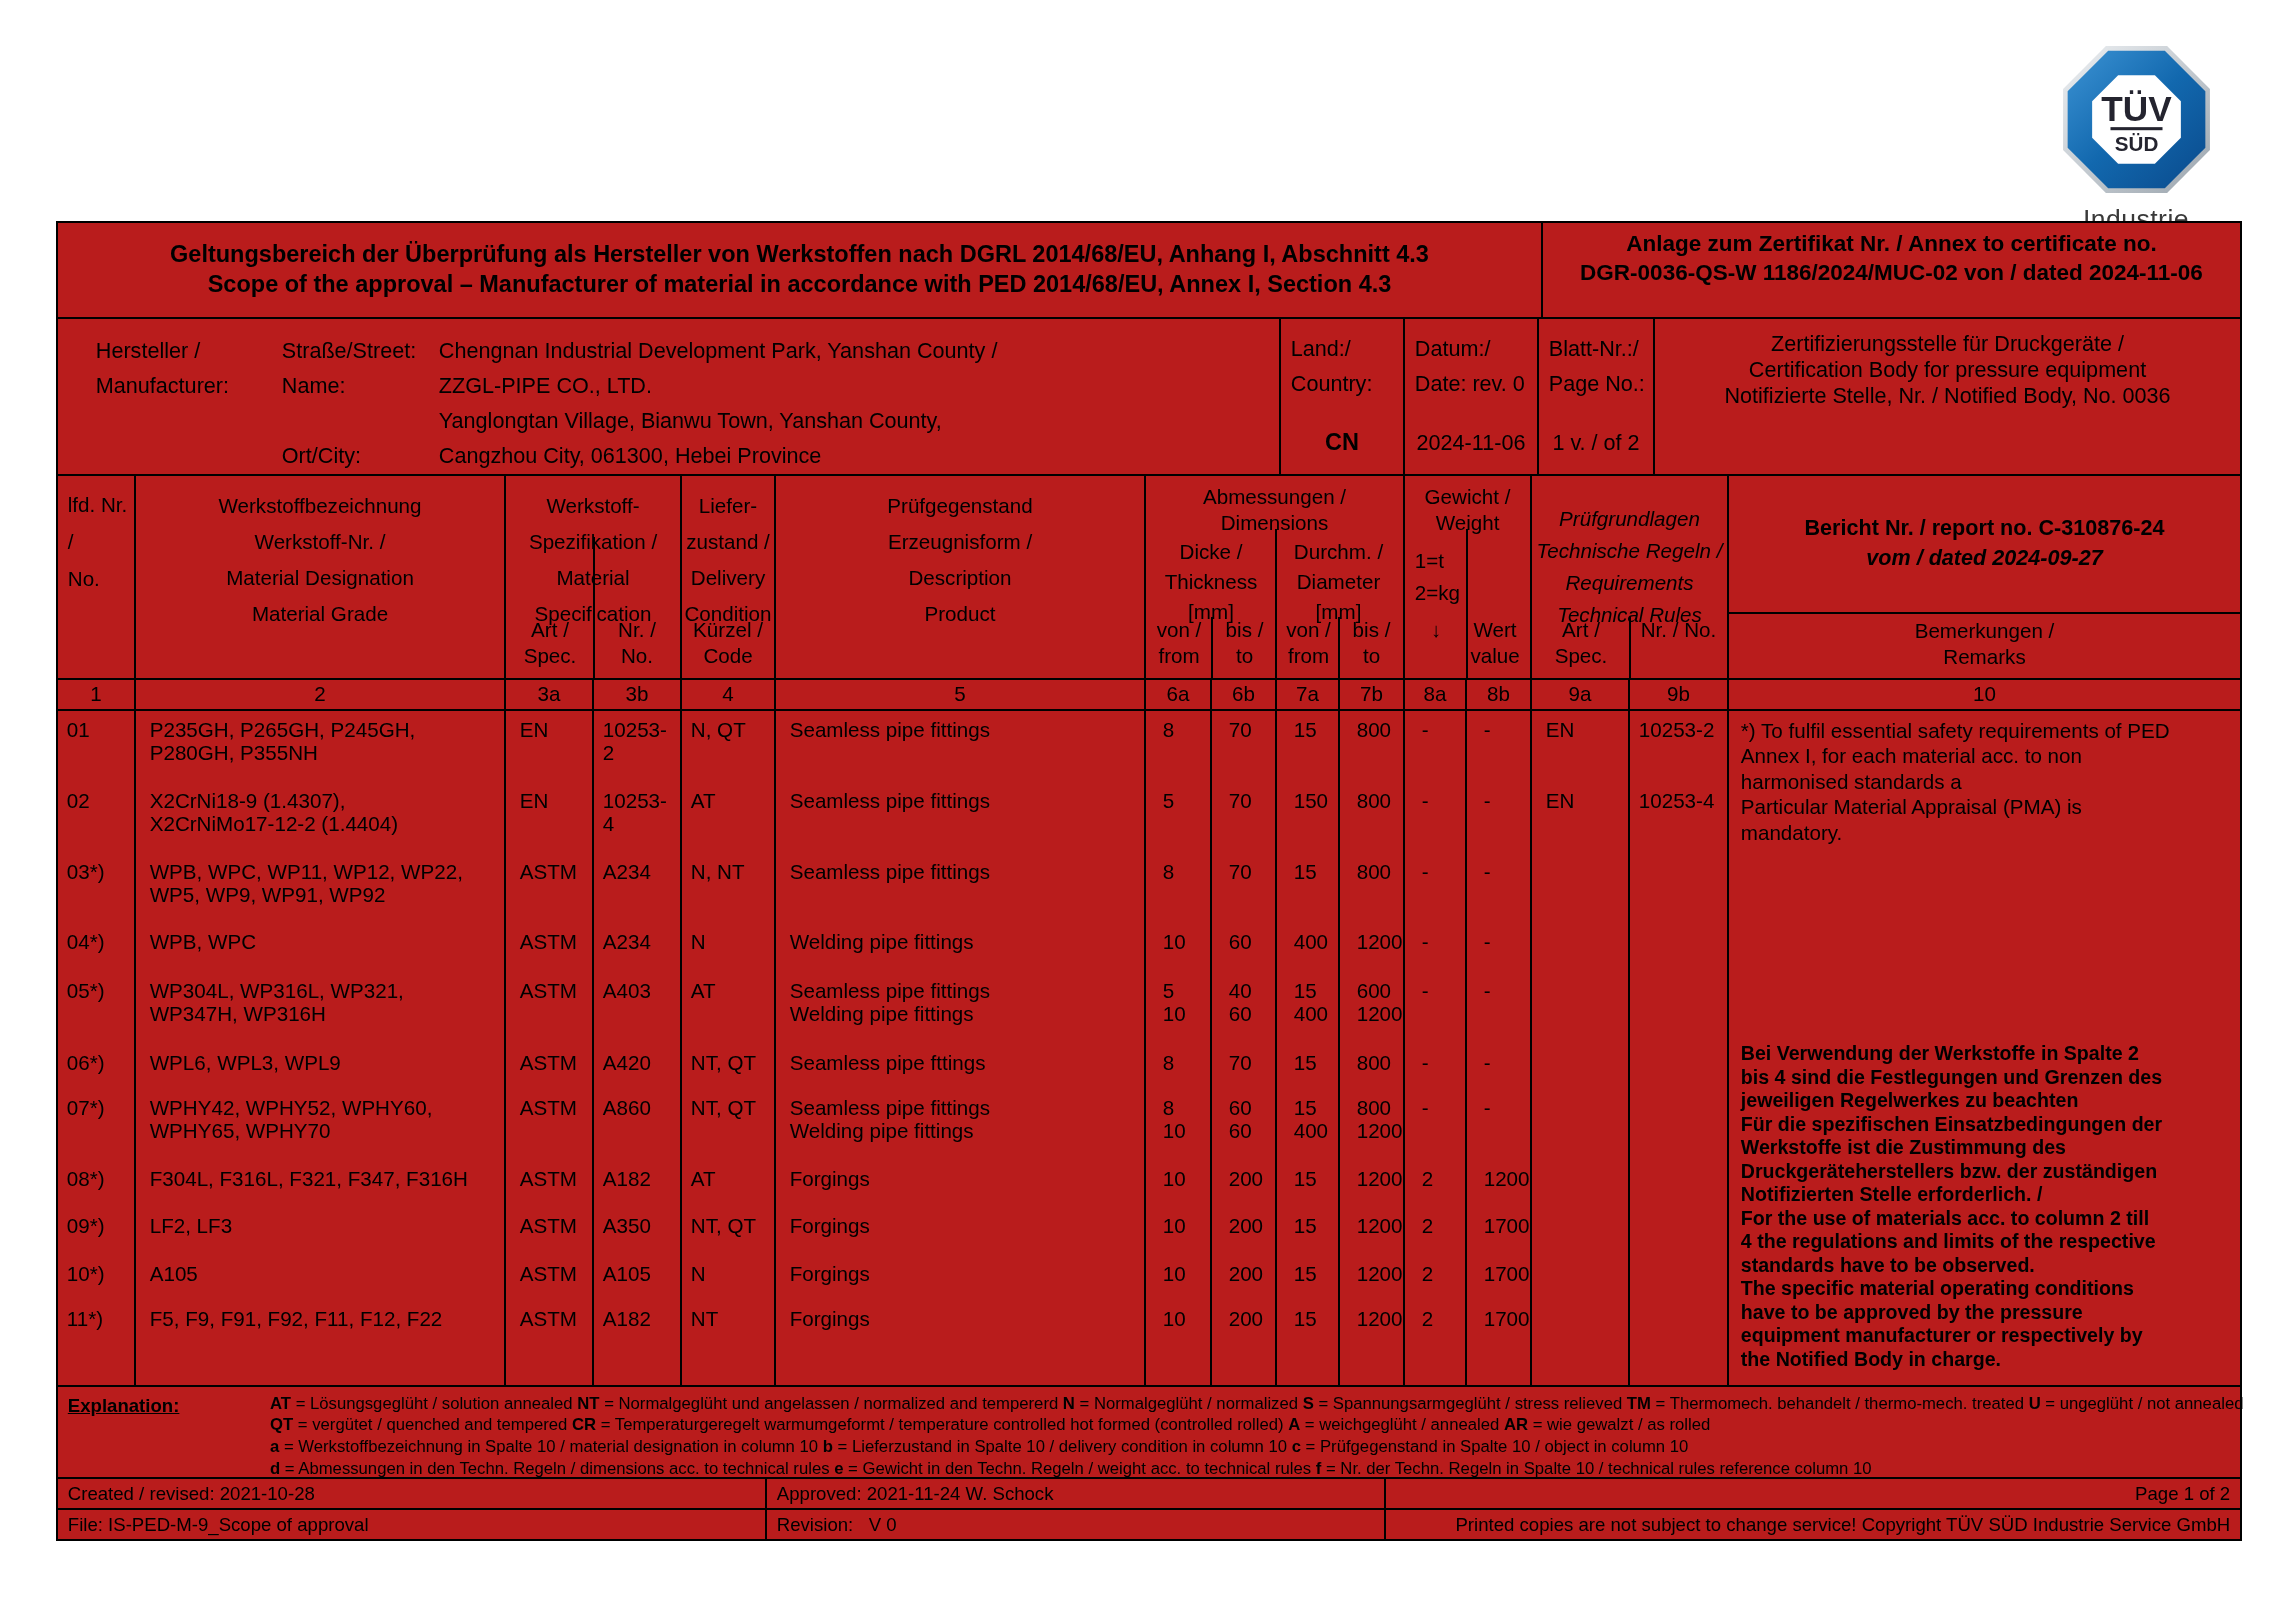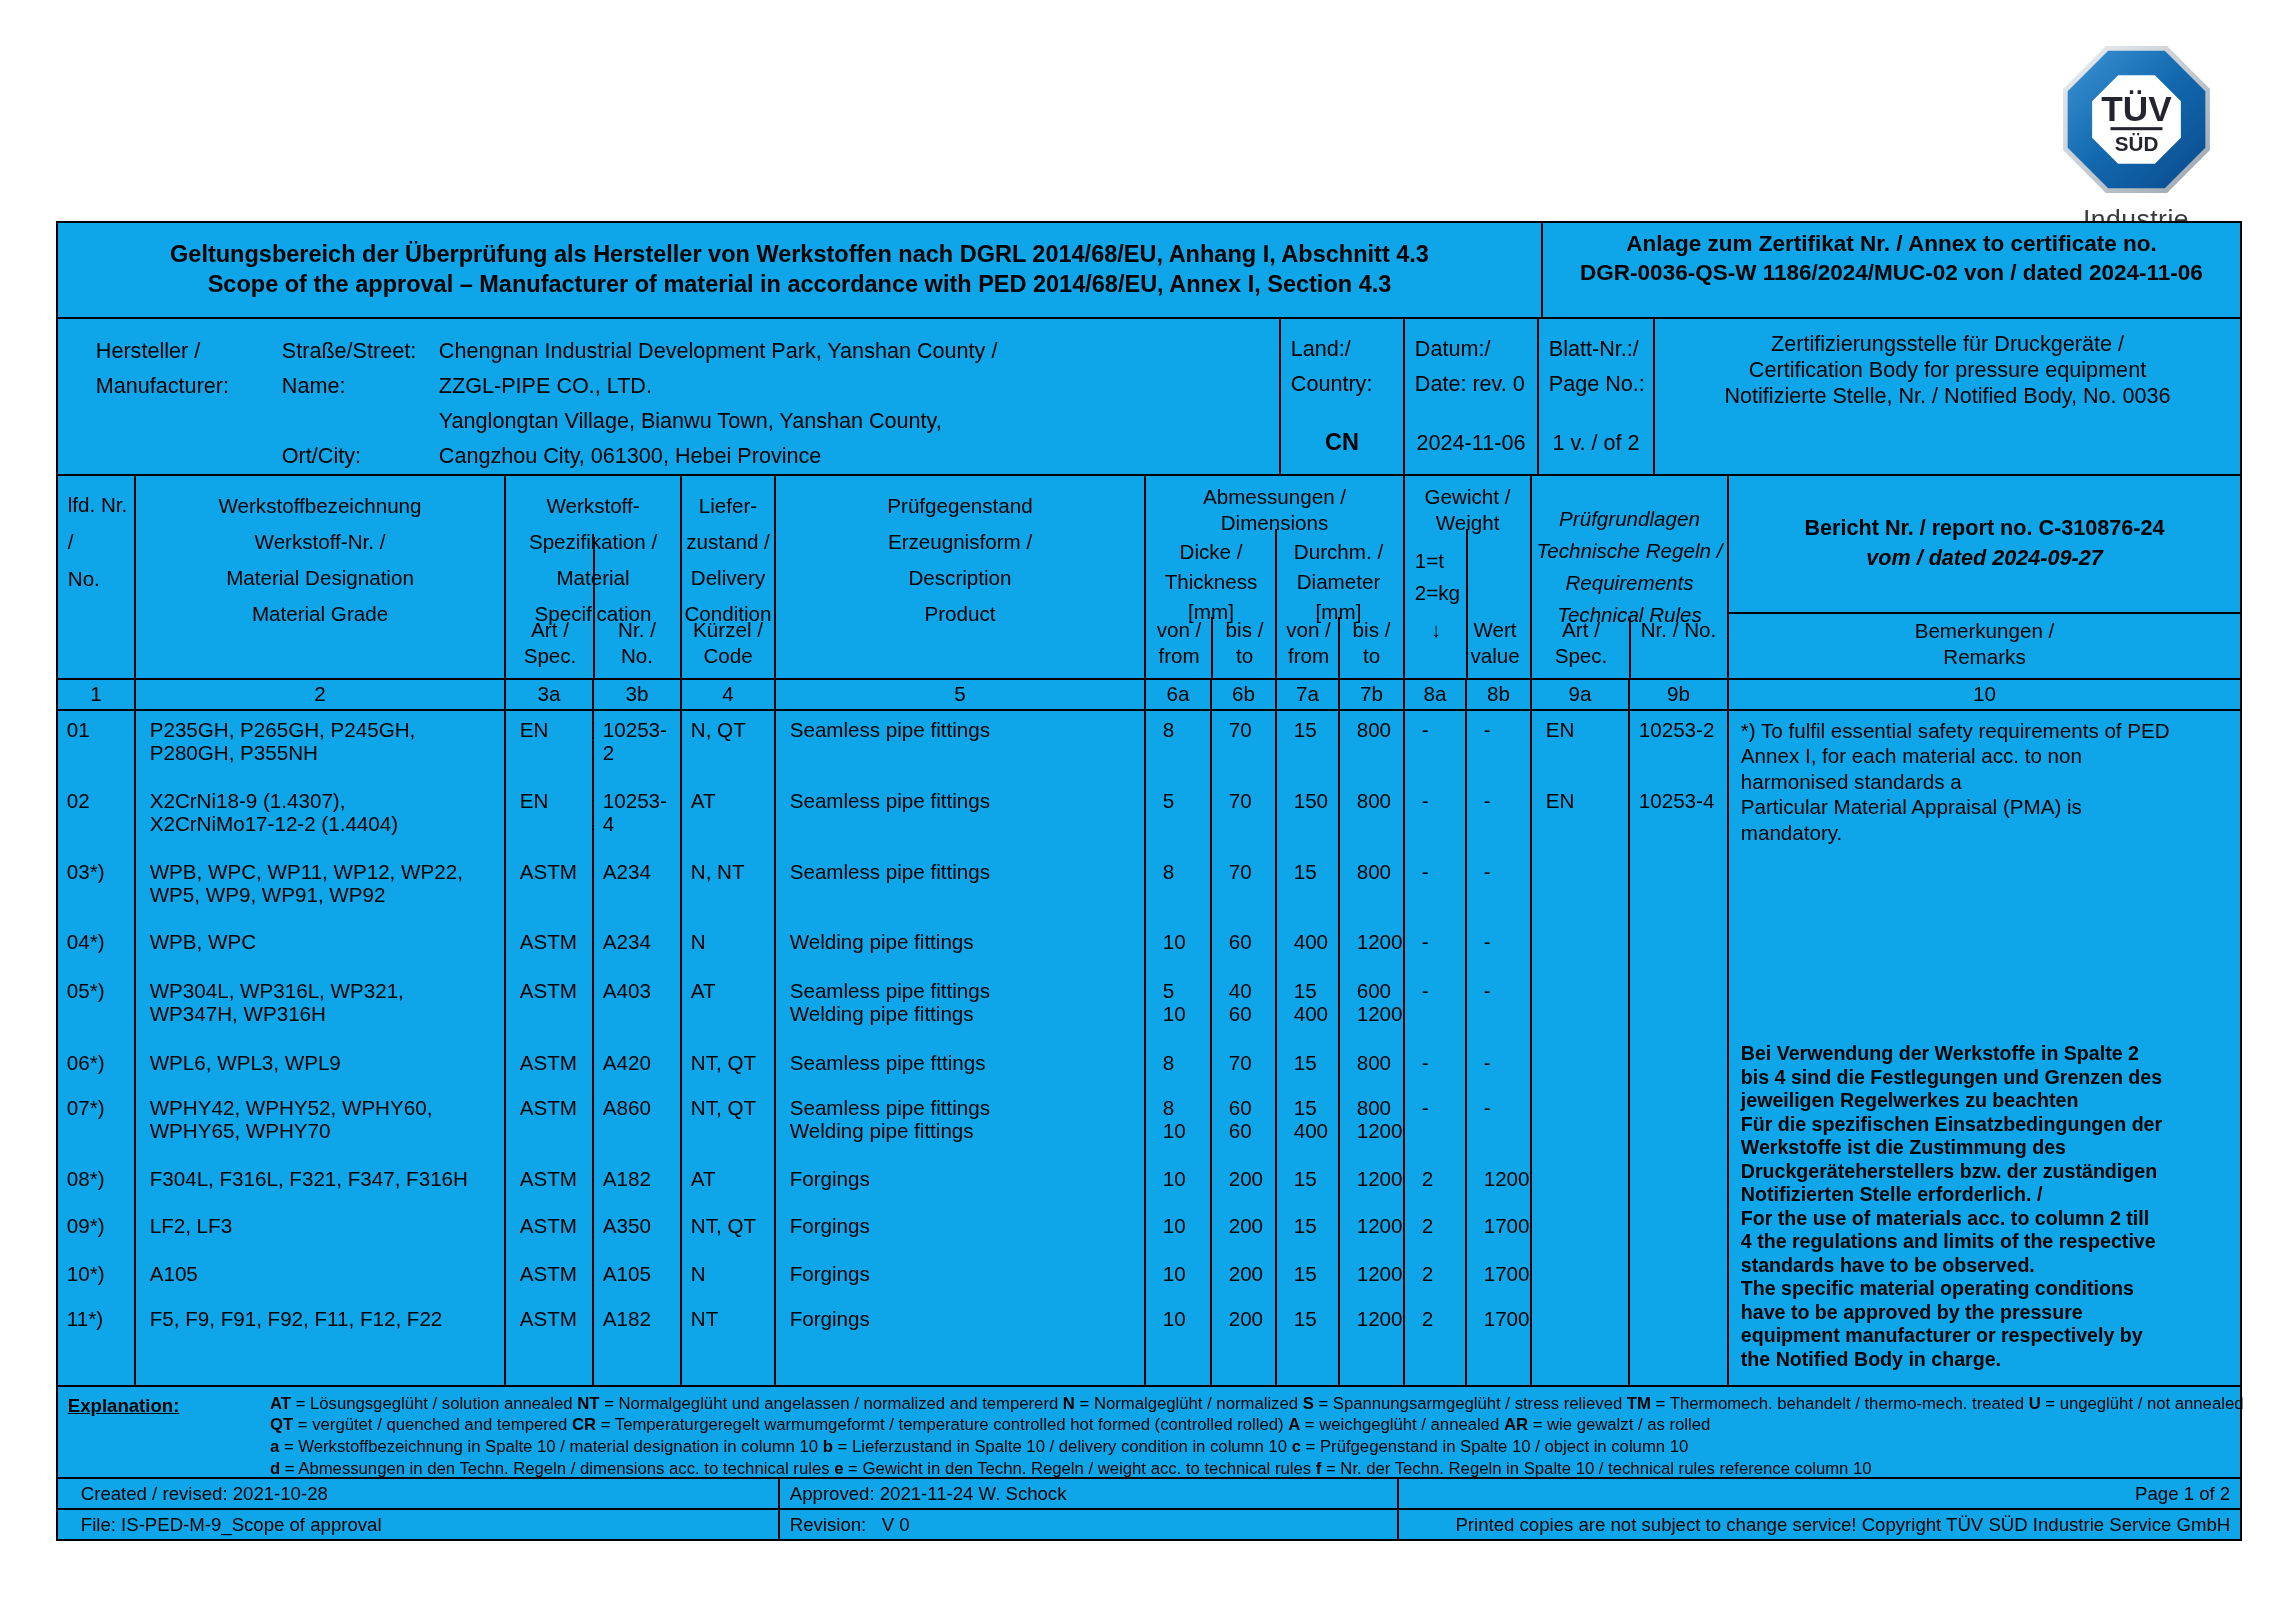--- a/index.html
+++ b/index.html
@@ -11,21 +11,21 @@
   .pre{white-space:pre-line;}
   .preraw{white-space:pre;}
   .b{font-weight:bold;}
   .bi{font-weight:bold;font-style:italic;}
 
   
   .logo{position:absolute;left:2042px;top:43px;width:188px;text-align:center;}
   .logo-caption{font-size:26.5px;color:#3a3a3a;margin-top:3.9px;letter-spacing:0.5px;}
 
   
-  .doc{position:absolute;left:56px;top:221px;width:2186px;border:2.9px solid #000;box-sizing:border-box;background:#0ea5e9;}
+  .doc{position:absolute;left:56px;top:221px;width:2186px;border:2.9px solid #000;box-sizing:border-box;background:#b91c1c;}
 
   
   .titlebar{display:flex;height:94px;}
   .title-left{width:1485px;border-right:2.9px solid #000;box-sizing:border-box;text-align:center;padding-top:15.7px;}
   .title-left div{font-weight:bold;font-size:23.5px;line-height:30px;}
   .title-right{flex:1;text-align:center;padding-top:6px;}
   .title-right div{font-weight:bold;font-size:22.5px;line-height:29px;}
 
   
   .mfr{display:flex;height:155px;border-top:2.9px solid #000;font-size:21.6px;}
@@ -78,21 +78,21 @@
   .rem-bold{position:absolute;top:331px;left:11.8px;right:3.9px;font-weight:bold;font-size:19.6px;line-height:23.5px;}
 
   
   .expl{border-top:2.9px solid #000;height:90px;position:relative;font-size:16.7px;}
   .expl-label{position:absolute;left:9.8px;top:7.8px;font-weight:bold;font-size:18.6px;text-decoration:underline;}
   .expl-lines{position:absolute;left:212px;top:5.9px;right:5.9px;}
   .expl-lines div{line-height:21.6px;white-space:nowrap;}
   .expl-lines b{font-weight:bold;}
 
   
-  .frow{display:flex;font-size:18.6px;height:29px;align-items:center;padding-left:13px;}
+  .frow{display:flex;font-size:18.6px;height:29px;align-items:center;}
   .fa{border-top:2.9px solid #000;border-bottom:2.9px solid #000;}
   .frow > div{box-sizing:border-box;border-right:2px solid #000;height:100%;display:flex;align-items:center;padding:0 9.8px;}
   .frow > div:last-child{border-right:none;}
   .f1{width:709px;}
   .f2{width:619px;}
   .f3{flex:1;justify-content:flex-end;border-radius:9px;}
 </style>
 </head>
 <body>
 

